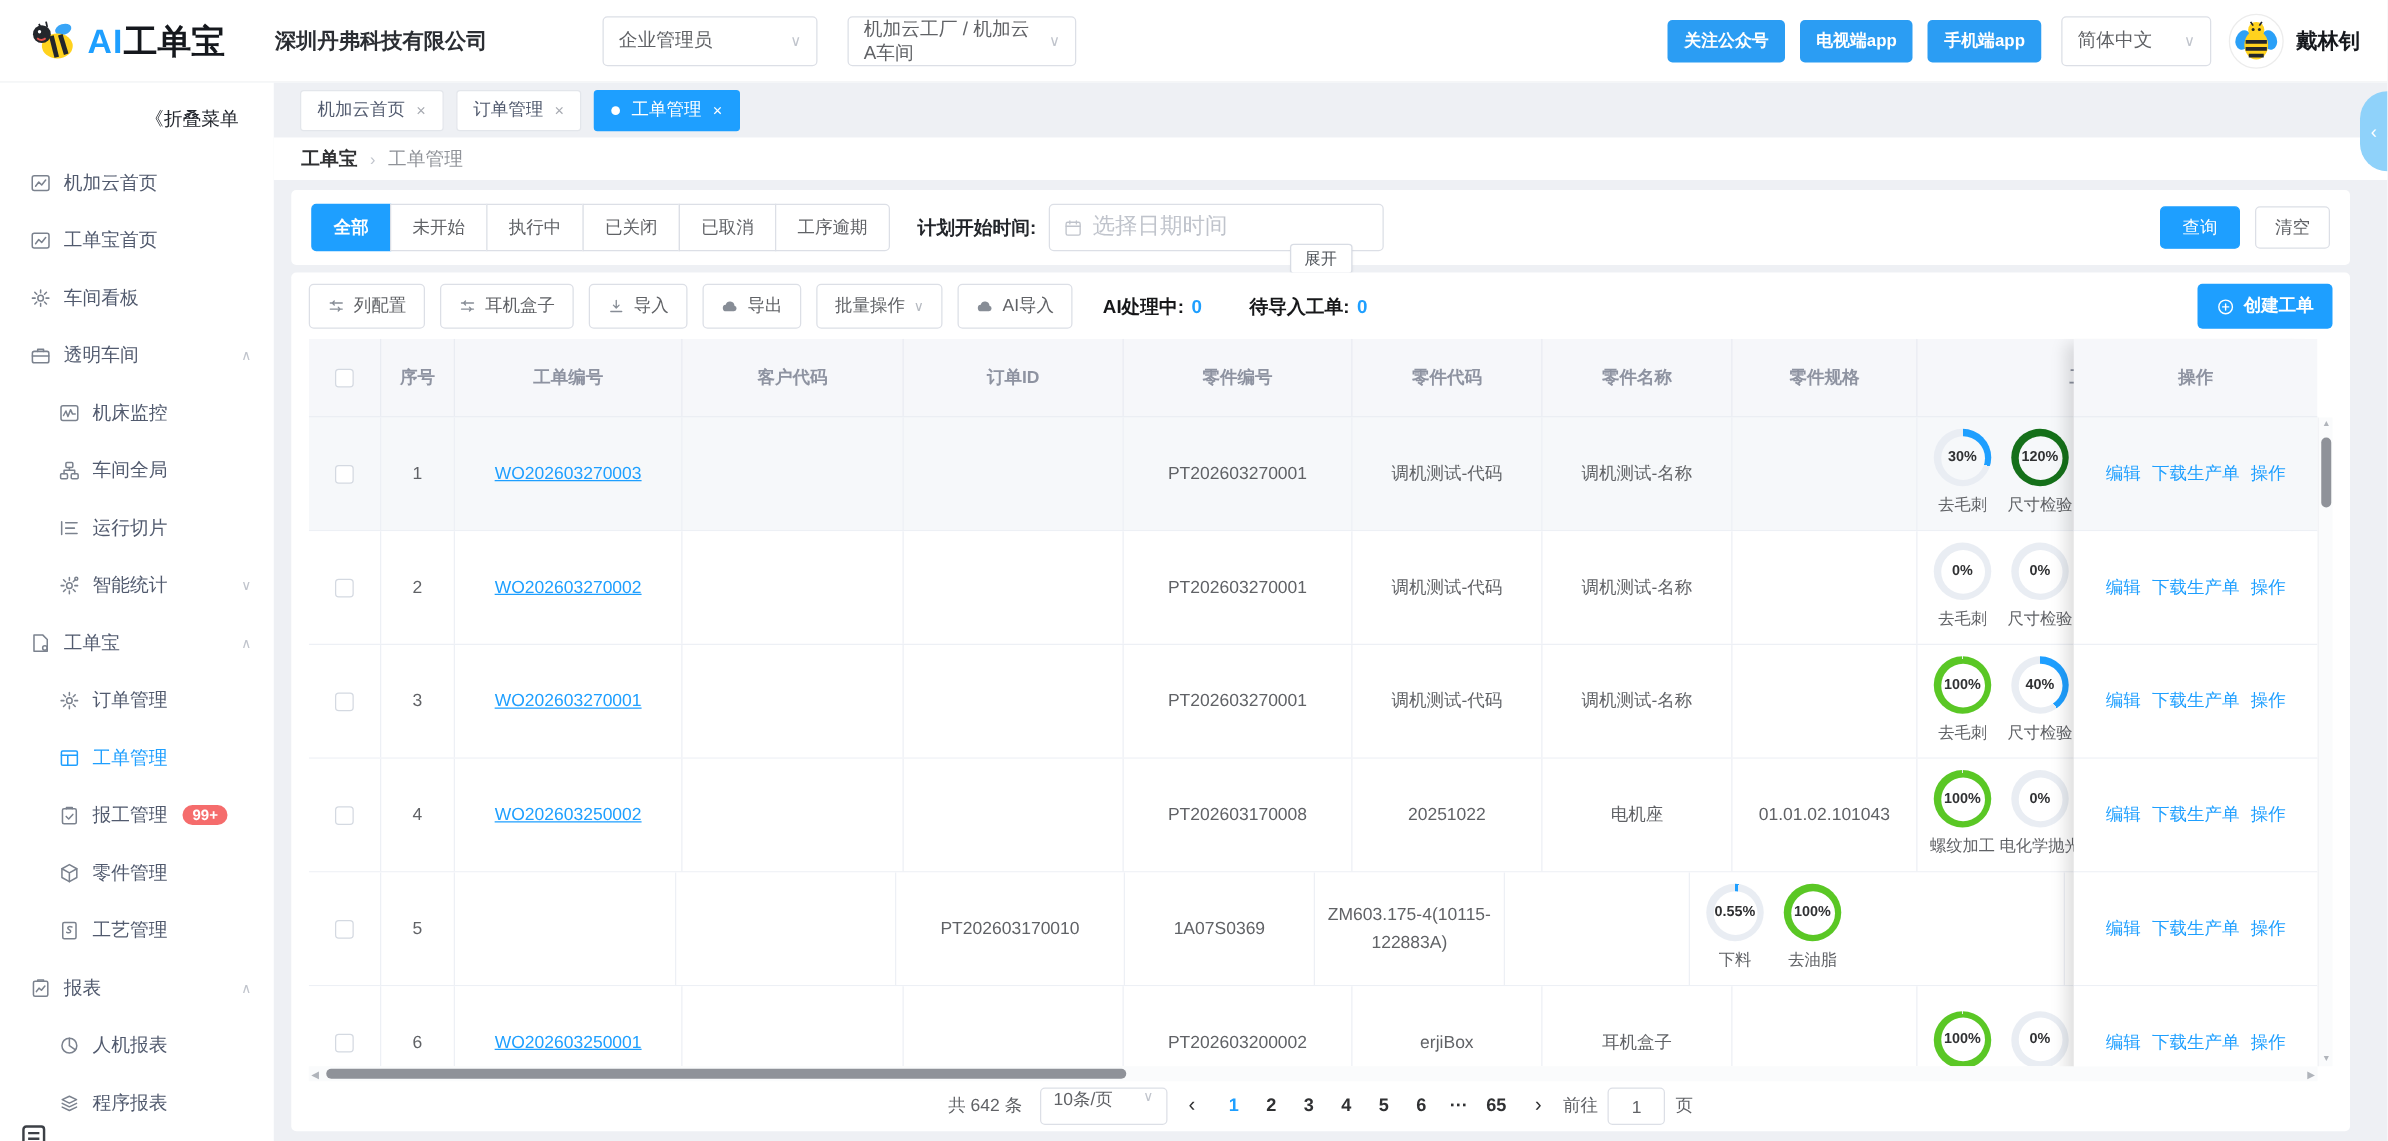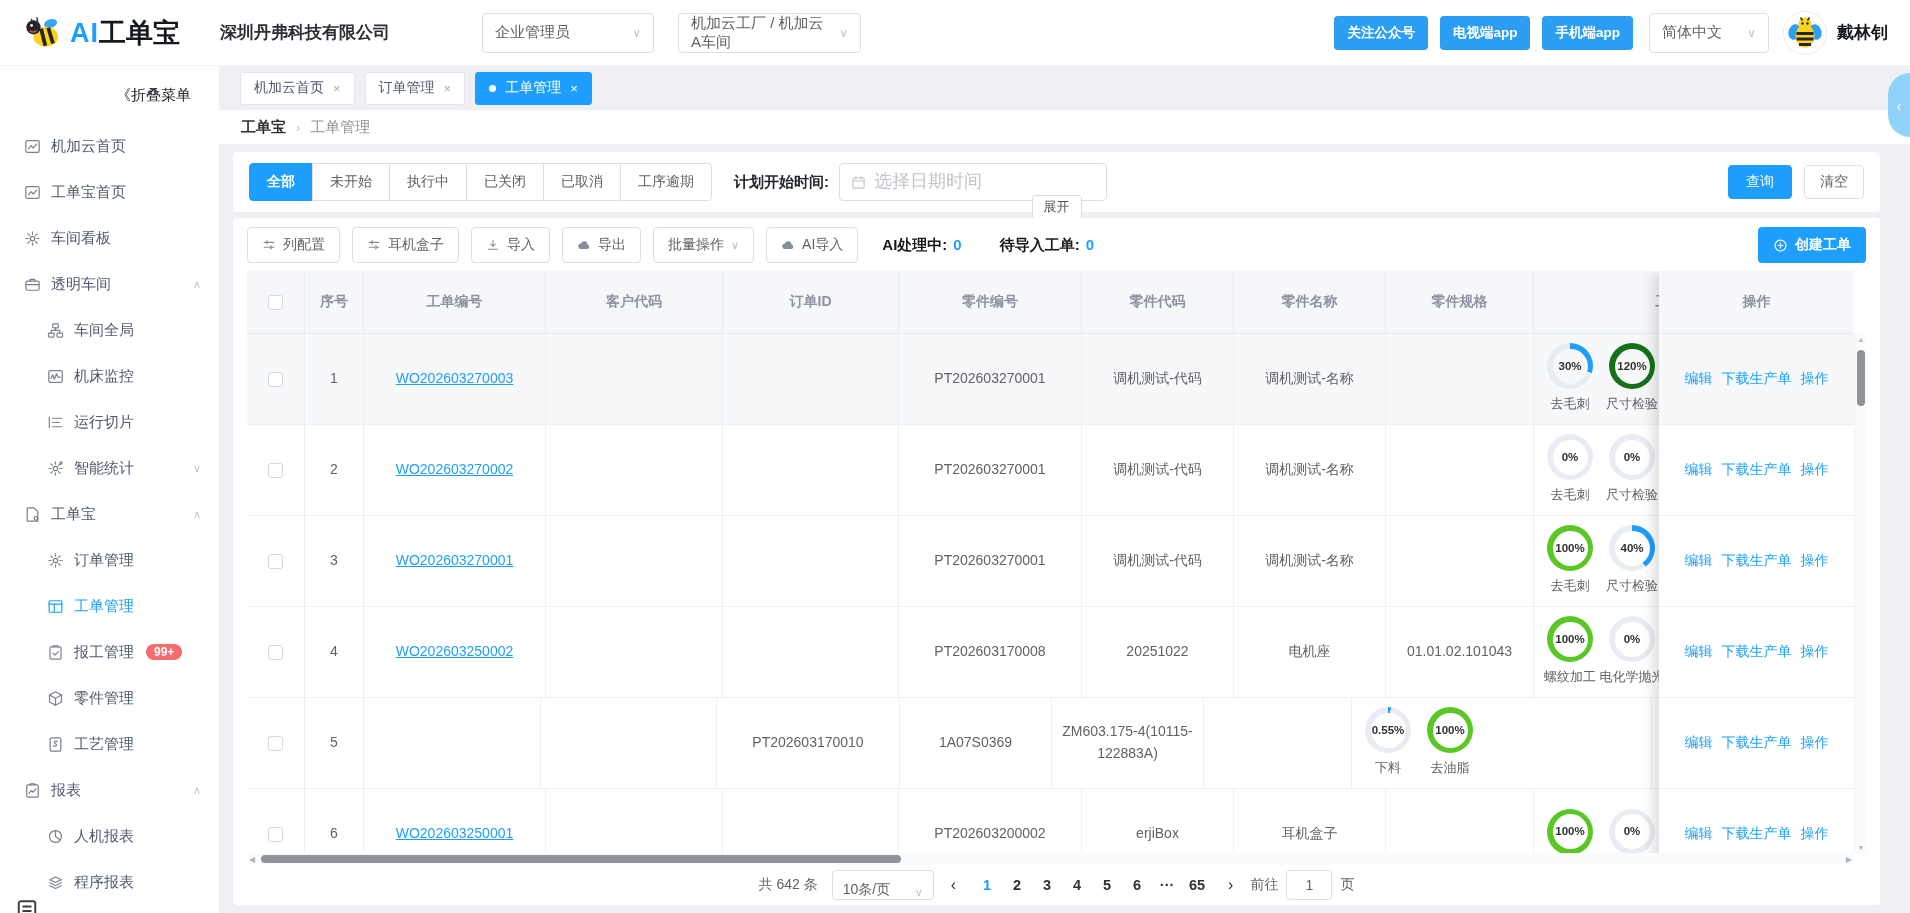--- a/index.html
+++ b/index.html
@@ -106,21 +106,21 @@
   .vs-arrow{position:absolute;left:0;width:12px;text-align:center;font-size:7px;color:#b0b4bb;cursor:pointer}
   .vs-up{top:2px}.vs-down{bottom:2px}
   .vs-thumb{position:absolute;top:16px;left:2px;width:8px;height:56px;background:#8f9299;border-radius:4px;cursor:pointer}
 
   .hscroll{position:relative;height:12px;margin-right:12px;background:#fafbfc}
   .hs-arrow{position:absolute;top:0;height:12px;display:flex;align-items:center;font-size:8px;color:#b0b4bb;cursor:pointer}
   .hs-left{left:2px}.hs-right{right:2px}
   .hs-thumb{position:absolute;top:2px;left:14px;width:640px;height:8px;background:#8f9299;border-radius:4px;cursor:pointer}
 
   .pager{height:40px;display:flex;align-items:center;justify-content:center;gap:14px;font-size:14px;color:#606266}
-  .psize{width:102px;height:30px;border:1px solid #dcdfe6;border-radius:4px;display:flex;align-items:flex-end;justify-content:space-between;padding:0 10px;color:#606266;cursor:pointer}
+  .psize{width:102px;height:30px;border:1px solid #dcdfe6;border-radius:4px;display:flex;align-items:flex-start;justify-content:space-between;padding:0 10px;color:#606266;cursor:pointer}
   .psize .chev{color:#c0c4cc;font-size:11px}
   .parrow{color:#303133;font-size:16px;padding:0 3px;cursor:pointer}
   .pages{display:flex;gap:2px}
   .page{min-width:28px;height:30px;display:flex;align-items:center;justify-content:center;color:#303133;font-weight:700;font-size:14.5px;cursor:pointer}
   .page.current{color:#1e9fff}
   .jump{display:flex;align-items:center;gap:8px}
   .jump-input{width:46px;height:30px;border:1px solid #dcdfe6;border-radius:4px;text-align:center;color:#606266;font-size:14px;outline:none;font-family:inherit}
 
   .float-handle{position:absolute;top:73px;right:0;width:22px;height:64px;background:#8fd2fa;border-radius:34px 0 0 34px;display:flex;align-items:center;justify-content:center;color:#fff;font-size:15px;z-index:40;cursor:pointer}
 </style>
@@ -213,36 +213,36 @@
             <rect x="1.8" y="4.8" width="12.4" height="8.6" rx="1.4"></rect>
             <path d="M5.8 4.8V3.2h4.4v1.6M1.8 8.2h12.4"></path>
           </svg>
         </span>
         <span class="mi-label">透明车间</span>
         <span class="mi-arrow">∧</span>
       </div>
       <div class="menu-item sub">
         <span class="ico">
           <svg viewBox="0 0 16 16" fill="none" stroke="currentColor" stroke-width="1.15" stroke-linecap="round" stroke-linejoin="round">
+            <rect x="1.7" y="2.5" width="12.6" height="11" rx="1.5"></rect>
+            <polyline points="3.6,9.8 5.4,6.4 6.9,10.6 8.9,5.4 10.3,8.6 12.4,8.6"></polyline>
+          </svg>
+        </span>
+        <span class="mi-label">机床监控</span>
+      </div>
+      <div class="menu-item sub">
+        <span class="ico">
+          <svg viewBox="0 0 16 16" fill="none" stroke="currentColor" stroke-width="1.15" stroke-linecap="round" stroke-linejoin="round">
             <rect x="5.4" y="1.8" width="5.2" height="3.8" rx="0.8"></rect>
             <rect x="1.4" y="10.4" width="5.2" height="3.8" rx="0.8"></rect>
             <rect x="9.4" y="10.4" width="5.2" height="3.8" rx="0.8"></rect>
             <path d="M8 5.6v2.2M4 10.4V7.8h8v2.6"></path>
           </svg>
         </span>
         <span class="mi-label">车间全局</span>
-      </div>
-      <div class="menu-item sub">
-        <span class="ico">
-          <svg viewBox="0 0 16 16" fill="none" stroke="currentColor" stroke-width="1.15" stroke-linecap="round" stroke-linejoin="round">
-            <rect x="1.7" y="2.5" width="12.6" height="11" rx="1.5"></rect>
-            <polyline points="3.6,9.8 5.4,6.4 6.9,10.6 8.9,5.4 10.3,8.6 12.4,8.6"></polyline>
-          </svg>
-        </span>
-        <span class="mi-label">机床监控</span>
       </div>
       <div class="menu-item sub">
         <span class="ico">
           <svg viewBox="0 0 16 16" fill="none" stroke="currentColor" stroke-width="1.15" stroke-linecap="round" stroke-linejoin="round">
             <path d="M2.2 3.2v9.6M5.2 4h8.6M5.2 8h6.6M5.2 12h8.6"></path>
           </svg>
         </span>
         <span class="mi-label">运行切片</span>
       </div>
       <div class="menu-item sub">

